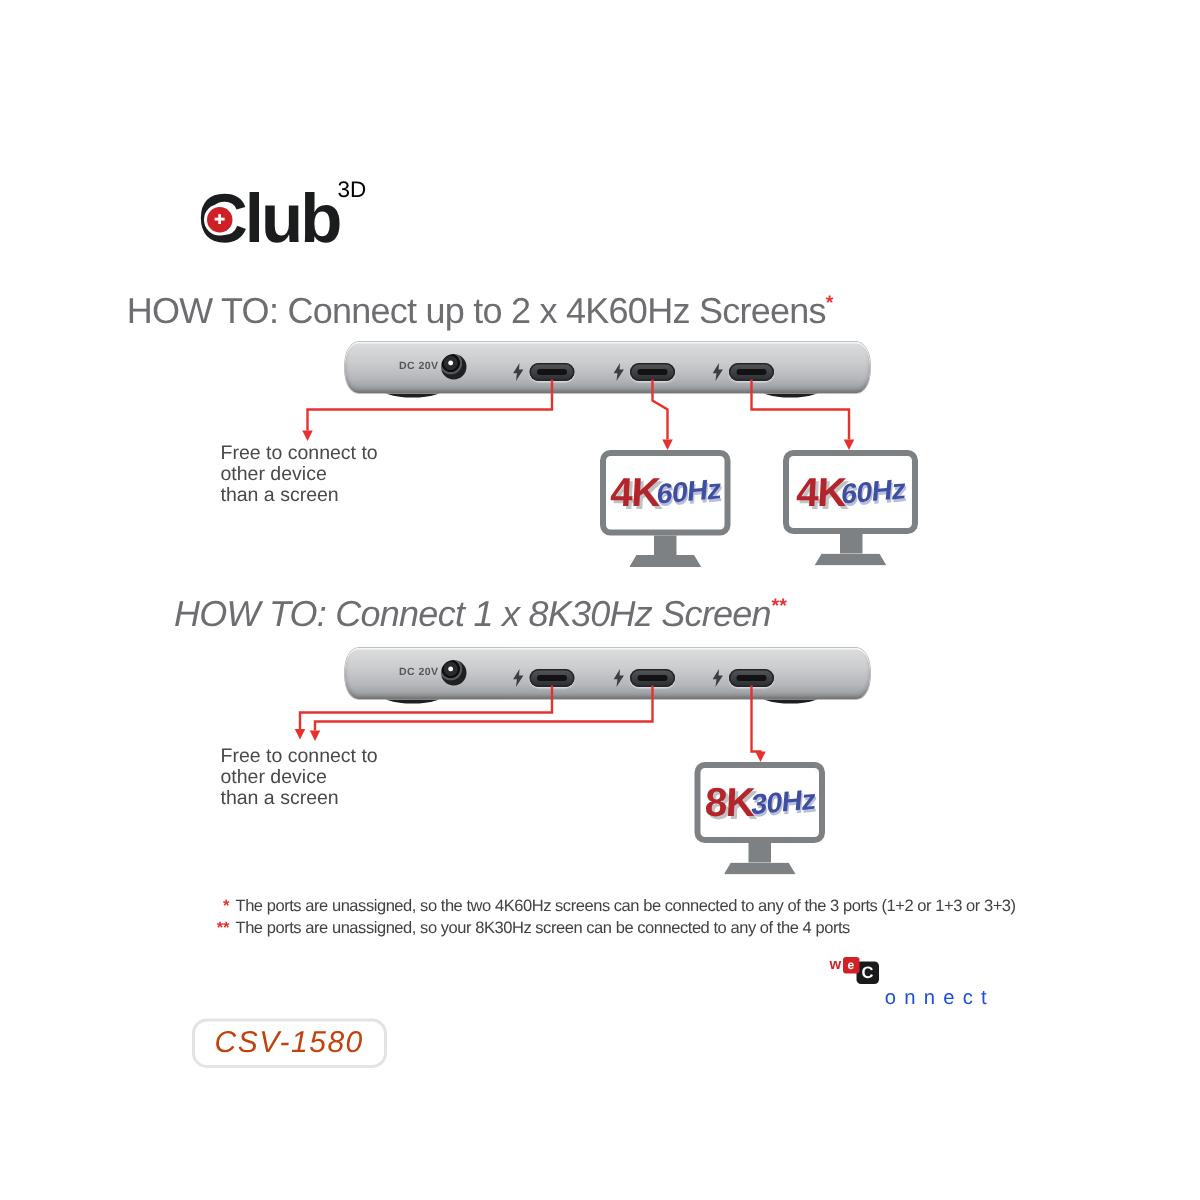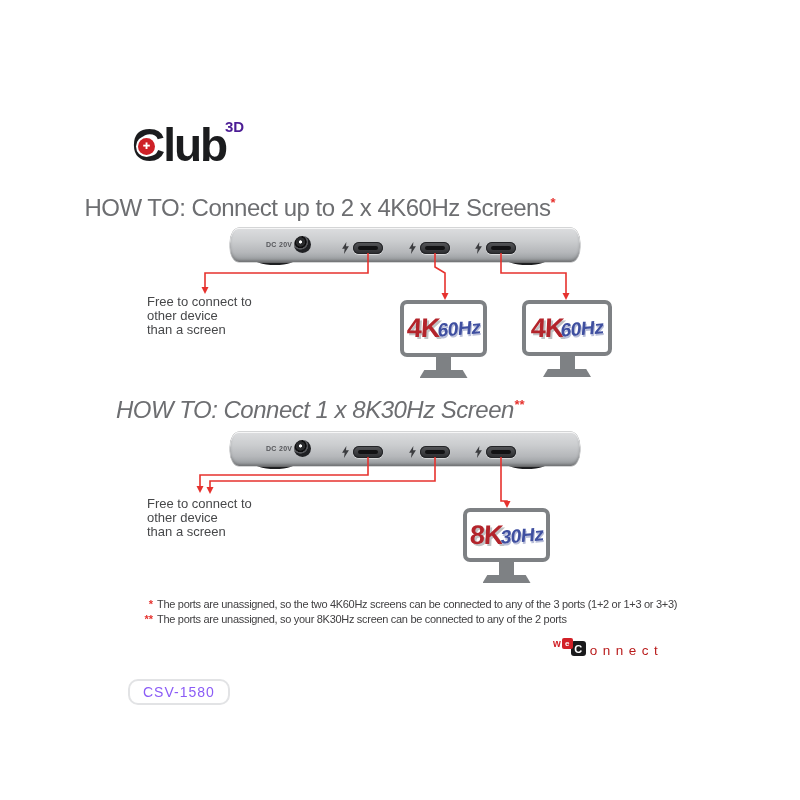--- a/index.html
+++ b/index.html
@@ -5,21 +5,21 @@
   html,body{margin:0;padding:0;background:#fff;}
   #canvas{
     position:relative;width:800px;height:800px;background:#ffffff;overflow:hidden;
     font-family:"Liberation Sans",sans-serif;
   }
   
   .logo{position:absolute;left:112px;top:106px;width:150px;height:66px;}
   .club-text{position:absolute;left:20px;top:16px;font-weight:bold;font-size:46px;line-height:1;color:#1b1c1e;letter-spacing:-2px;}
   .club-dot{position:absolute;left:26px;top:32px;width:17px;height:17px;background:#ce2027;border-radius:50%;
     box-shadow:0 0 0 2px #fff;display:flex;align-items:center;justify-content:center;color:#fff;font-size:9px;line-height:1;}
-  .club-sup{position:absolute;left:113px;top:12px;font-weight:bold;font-size:15px;color:#4c1d95;}
+  .club-sup{position:absolute;left:113px;top:12px;font-weight:normal;font-size:15px;color:#000000;}
   
   .sec-title{position:absolute;left:0;width:640px;text-align:center;margin:0;font-weight:normal;
     font-size:24px;letter-spacing:-0.5px;color:#6d6e71;}
   #title-1{top:194px;} #title-2{top:396px;font-style:italic;}
   .title-marker{color:#e6322e;font-size:13px;vertical-align:9px;font-weight:bold;letter-spacing:0;}
   
   .device{position:absolute;left:230px;width:350px;height:40px;}
   #device-1{top:228px;} #device-2{top:432px;}
   .foot{position:absolute;top:22px;width:46px;height:15px;background:#1e1f21;border-radius:50%;z-index:0;}
   .foot.f1{left:22px;} .foot.f2{left:274px;}
@@ -58,24 +58,24 @@
   .fn{display:flex;align-items:baseline;margin-bottom:3px;white-space:nowrap;}
   .fn-marker{width:17px;text-align:right;margin-right:4px;color:#e6322e;font-weight:bold;font-size:11px;flex:0 0 auto;}
   .fn-text{font-size:11px;letter-spacing:-0.3px;color:#414042;}
   
   .weconnect{position:absolute;left:553px;top:638px;display:flex;align-items:flex-start;}
   .wc-w{color:#d22027;font-weight:bold;font-size:10px;line-height:1;margin-top:1px;}
   .wc-e{width:11px;height:11px;background:#d22027;border-radius:2px;color:#fff;font-weight:bold;font-size:8px;
     display:flex;align-items:center;justify-content:center;margin-left:1px;z-index:2;}
   .wc-c{width:15px;height:15px;background:#1a1a1c;border-radius:3px;color:#fff;font-weight:bold;font-size:11px;
     display:flex;align-items:center;justify-content:center;margin-left:-2px;margin-top:3px;}
-  .wc-rest{font-size:13.5px;letter-spacing:5.5px;color:#b91c1c;margin-left:4px;margin-top:5px;}
+  .wc-rest{font-size:13.5px;letter-spacing:5.5px;color:#1d4ed8;margin-left:4px;margin-top:19px;}
   
   .csv-badge{position:absolute;left:128px;top:679px;padding:3px 13px;border:2px solid #e2e3e5;border-radius:10px;
-    color:#8b5cf6;font-size:14px;letter-spacing:1px;}
+    color:#c2410c;font-size:20px;letter-spacing:1px;font-style:italic;}
 </style>
 </head>
 <body>
 
 <div id="canvas">
 
   <div class="logo">
     <span class="club-text">Club</span>
     <span class="club-dot">✚</span>
     <span class="club-sup">3D</span>
@@ -208,21 +208,21 @@
     </g>
   </svg>
 
   <div class="footnotes">
     <div class="fn">
       <span class="fn-marker">*</span>
       <span class="fn-text">The ports are unassigned, so the two 4K60Hz screens can be connected to any of the 3 ports (1+2 or 1+3 or 3+3)</span>
     </div>
     <div class="fn">
       <span class="fn-marker">**</span>
-      <span class="fn-text">The ports are unassigned, so your 8K30Hz screen can be connected to any of the 2 ports</span>
+      <span class="fn-text">The ports are unassigned, so your 8K30Hz screen can be connected to any of the 4 ports</span>
     </div>
   </div>
 
   <div class="weconnect">
     <span class="wc-w">w</span>
     <span class="wc-e">e</span>
     <span class="wc-c">C</span>
     <span class="wc-rest">onnect</span>
   </div>
 

